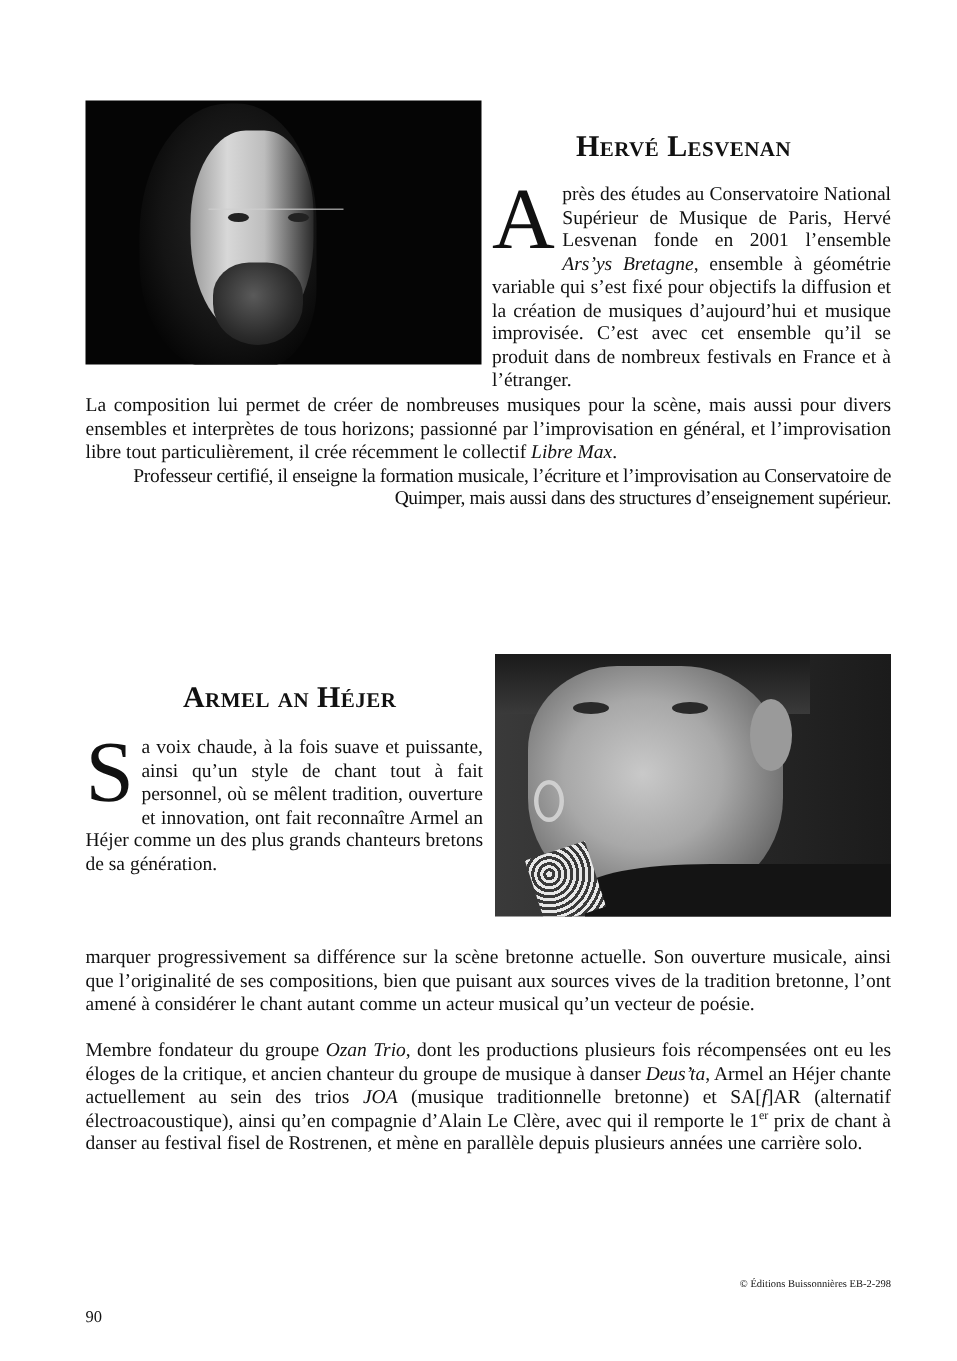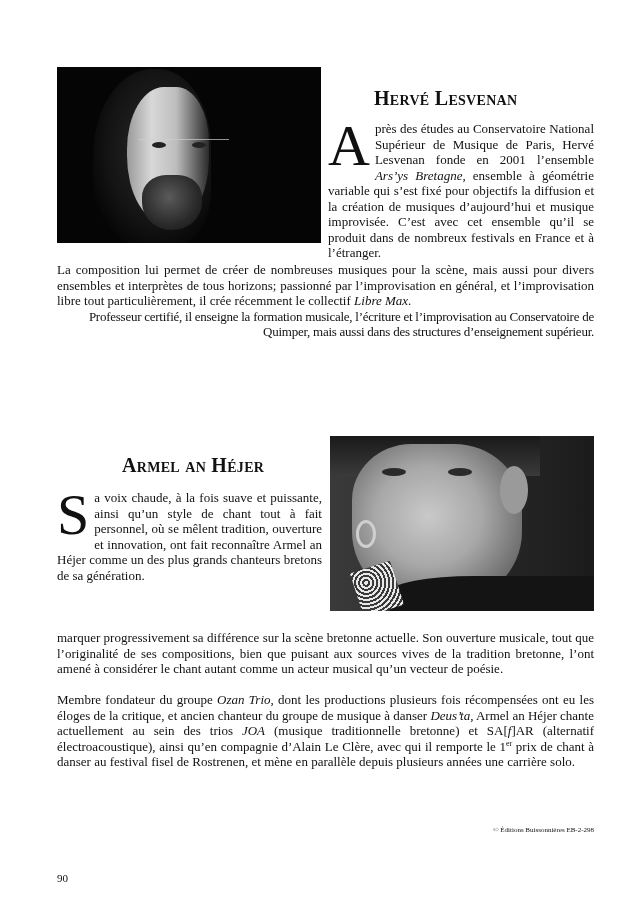--- a/index.html
+++ b/index.html
@@ -128,21 +128,21 @@
       position: absolute;
       font-family: "Liberation Serif", "DejaVu Serif", serif;
       font-weight: bold;
       font-variant: small-caps;
       font-size: 20px;
       letter-spacing: 0.3px;
       color: #111;
       white-space: nowrap;
     }
     .heading-herve {
-      left: 374px; top: 87px;
+      left: 384px; top: 87px;
     }
     .heading-armel {
       left: 122px; top: 454px;
     }
 
     
     .text {
       position: absolute;
       font-size: 13px;
       line-height: 15.5px;
@@ -182,21 +182,21 @@
 
     
     .footer-page {
       position: absolute;
       left: 57px; top: 872px;
       font-size: 11px;
       color: #111;
     }
     .footer-copy {
       position: absolute;
-      right: 44px; top: 826px;
+      right: 44px; top: 852px;
       font-size: 7px;
       color: #111;
       white-space: nowrap;
     }
   </style>
 </head>
 <body>
 
 <div class="page">
 
@@ -237,21 +237,21 @@
     <div class="collar"></div>
   </div>
 
   <div class="text armel-intro">
     <p>
       <span class="dropcap">S</span><span>a voix chaude, à la fois suave et puissante, ainsi qu’un style de chant tout à fait personnel, où se mêlent tradition, ouverture et innovation, ont fait reconnaître Armel an Héjer comme un des plus grands chanteurs bretons de sa génération.</span>
     </p>
   </div>
 
   <div class="text armel-full">
-    <p>marquer progressivement sa différence sur la scène bretonne actuelle. Son ouverture musicale, tout que l’originalité de ses compositions, bien que puisant aux sources vives de la tradition bretonne, l’ont amené à considérer le chant autant comme un acteur musical qu’un vecteur de poésie.</p>
+    <p>marquer progressivement sa différence sur la scène bretonne actuelle. Son ouverture musicale, ainsi que l’originalité de ses compositions, bien que puisant aux sources vives de la tradition bretonne, l’ont amené à considérer le chant autant comme un acteur musical qu’un vecteur de poésie.</p>
     <div class="gap"></div>
     <p>
       <span>Membre fondateur du groupe </span><em>Ozan Trio</em><span>, dont les productions plusieurs fois récompensées ont eu les éloges de la critique, et ancien chanteur du groupe de musique à danser </span><em>Deus’ta</em><span>, Armel an Héjer chante actuellement au sein des trios </span><em>JOA</em><span> (musique traditionnelle bretonne) et SA[</span><em>f</em><span>]AR (alternatif électroacoustique), ainsi qu’en compagnie d’Alain Le Clère, avec qui il remporte le 1</span><sup>er</sup><span> prix de chant à danser au festival fisel de Rostrenen, et mène en parallèle depuis plusieurs années une carrière solo.</span>
     </p>
     <div class="gap"></div>
   </div>
 
   <div class="footer-page">90</div>
   <div class="footer-copy">© Éditions Buissonnières EB-2-298</div>
 

